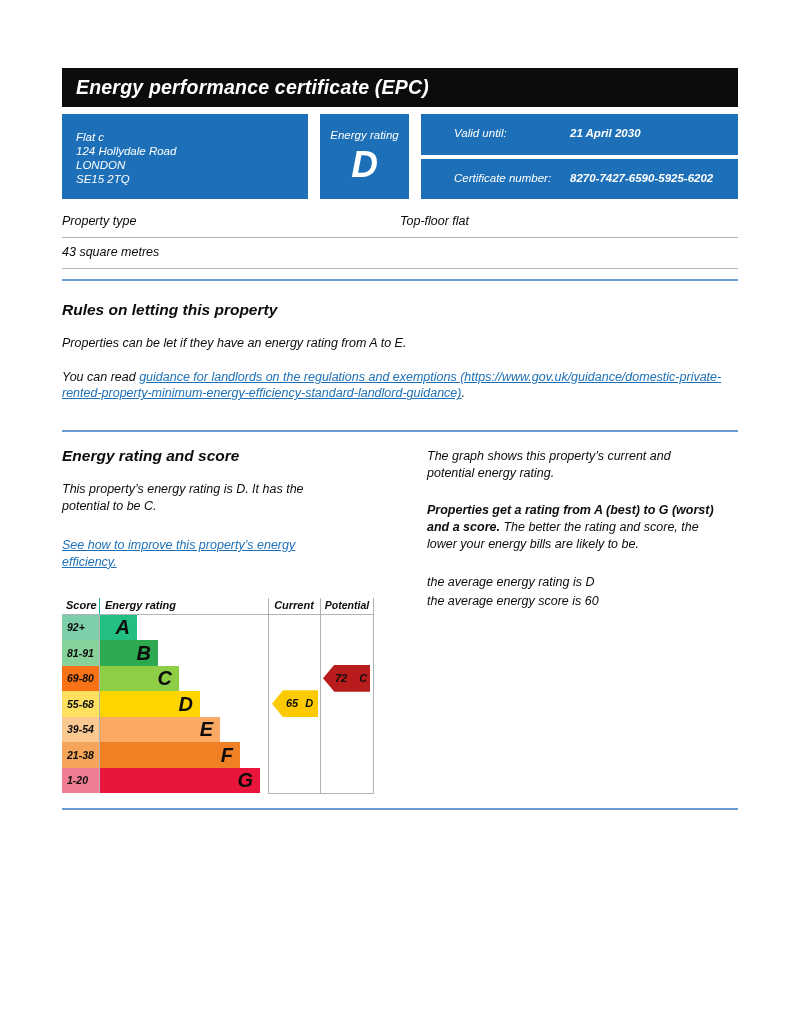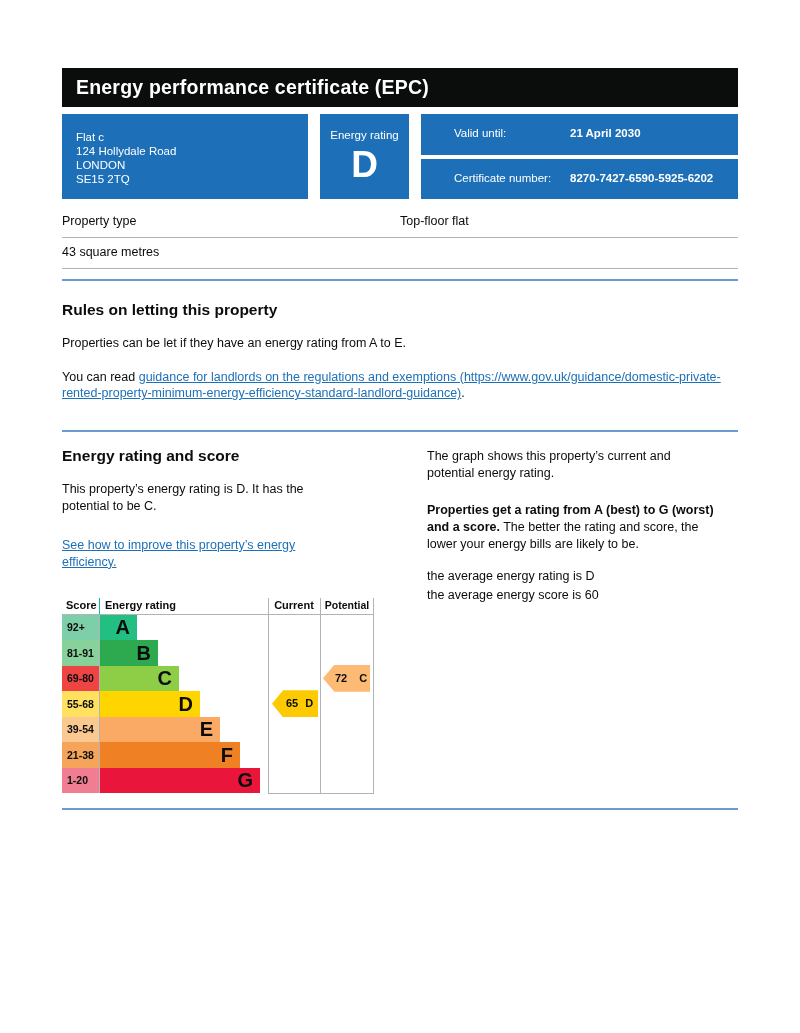--- a/index.html
+++ b/index.html
@@ -2,21 +2,21 @@
 <html><head>
 <meta charset="utf-8">
 <style>
   * { margin:0; padding:0; box-sizing:border-box; }
   html,body { background:#fff; }
   body {
     width:800px; height:1033px; position:relative; overflow:hidden;
     font-family:"Liberation Sans","DejaVu Sans",sans-serif;
     color:#0b0c0c; font-size:12.5px; line-height:1.35;
   }
-  .page { position:absolute; left:62px; top:68px; width:676px; }
+  .page { position:absolute; left:62px; top:68px; width:676px;font-style:italic; }
 
   
   .banner { background:#0b0c0c; color:#fff; height:39px; display:flex; align-items:center; padding-left:14px; }
   .banner h1 { font-size:19.5px; font-weight:bold; letter-spacing:0.2px; }
 
   
   .summary-row { display:flex; gap:12px; margin-top:7px; height:85px; }
   .box { background:#1d70b8; color:#fff; }
   .address-box { width:246px; padding:16px 14px; font-size:11.5px; line-height:14px; }
   .rating-box { width:89px; display:flex; flex-direction:column; align-items:center; padding-top:14px; }
@@ -42,21 +42,21 @@
   .link-wrap { margin-top:17px; }
 
   
   .cols { display:flex; gap:31px; margin-top:14px; }
   .col-left { width:334px; }
   .col-left h2 { margin-top:0; }
   .col-right { width:311px; }
   .col-right p.first { margin-top:2px; }
   .col-right p.explain { margin-top:20px; }
   .col-right p.for-props { margin-top:30px; }
-  .col-right p.averages { margin-top:14px; line-height:19px; }
+  .col-right p.averages { margin-top:20px; line-height:19px; }
   b.lead { font-weight:bold; }
   .improve { margin-top:22px; }
 
   
   .chart { position:relative; width:312px; height:196px; margin-top:27px; font-size:11px; }
   .chart-header { display:flex; height:17px; font-weight:bold; border-bottom:1px solid #b1b4b6; }
   .ch-score { width:38px; padding-left:4px; border-right:1px solid #14b8a6; }
   .ch-rating { width:168px; padding-left:5px; }
   .ch-current { width:52px; text-align:center; }
   .ch-potential { width:54px; text-align:center; font-size:10.5px; }
@@ -140,21 +140,21 @@
 
         <div class="band-row">
           <span class="score-cell" style="background: rgb(125, 207, 170);">92+</span>
           <span class="band-bar" style="background: rgb(35, 190, 130); width: 37px;">A</span>
         </div>
         <div class="band-row">
           <span class="score-cell" style="background: rgb(135, 210, 155);">81-91</span>
           <span class="band-bar" style="background: rgb(45, 170, 80); width: 58px;">B</span>
         </div>
         <div class="band-row">
-          <span class="score-cell" style="background: #ef4444;">69-80</span>
+          <span class="score-cell" style="background: #f97316;">69-80</span>
           <span class="band-bar" style="background: rgb(141, 206, 70); width: 79px;">C</span>
         </div>
         <div class="band-row">
           <span class="score-cell" style="background: rgb(255, 225, 95);">55-68</span>
           <span class="band-bar" style="background: rgb(255, 213, 0); width: 100px;">D</span>
         </div>
         <div class="band-row">
           <span class="score-cell" style="background: rgb(250, 200, 145);">39-54</span>
           <span class="band-bar" style="background: rgb(251, 170, 102); width: 120px;">E</span>
         </div>
@@ -169,21 +169,21 @@
 
         <div class="vline v1"></div>
         <div class="vline v2"></div>
         <div class="vline v3"></div>
         <div class="chart-bottom"></div>
 
         <div class="arrow current" style="background: rgb(253, 202, 0); top: 92.5px;">
           <span>65</span>
           <span>D</span>
         </div>
-        <div class="arrow potential" style="background: #fdba74; top: 67px; gap: 12px;">
+        <div class="arrow potential" style="background: #b91c1c; top: 67px; gap: 12px;">
           <span>72</span>
           <span>C</span>
         </div>
       </div>
     </div>
 
     <div class="col-right">
       <p class="first pre">The graph shows this property’s current and
 potential energy rating.</p>
       <p class="explain pre"><b class="lead">Properties get a rating from A (best) to G (worst)

